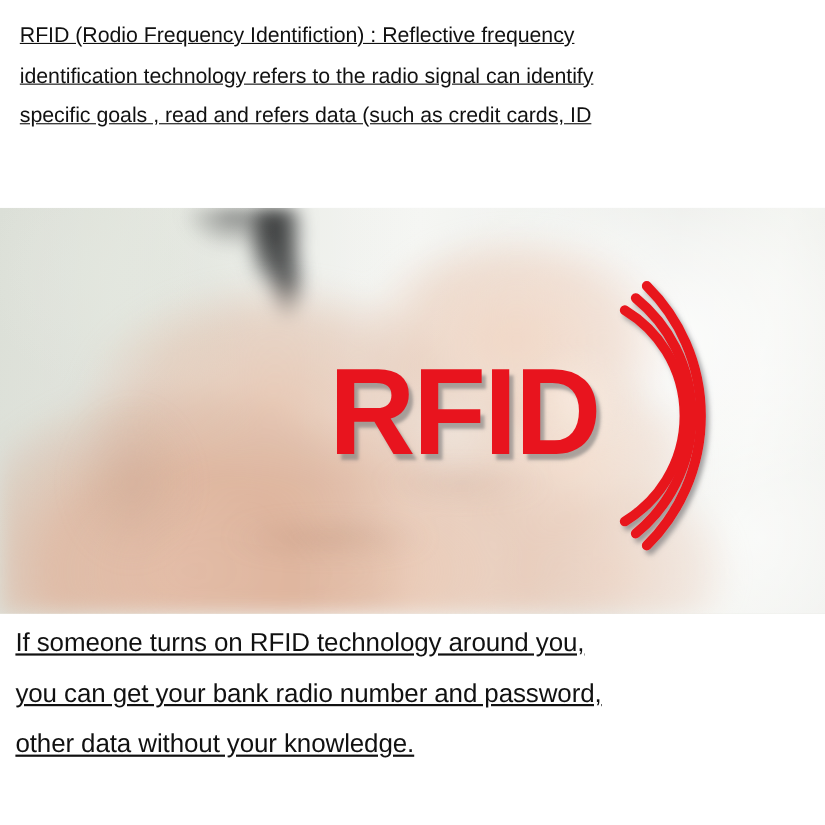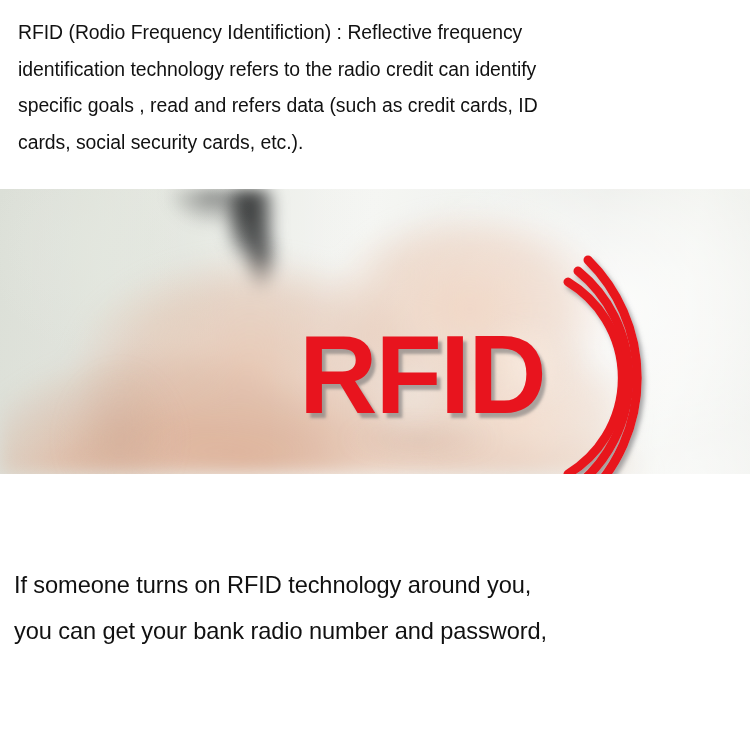--- a/index.html
+++ b/index.html
@@ -40,29 +40,30 @@
   }
   #warning-text {
     top: 562px;
     padding: 0 18px 0 14px;
     font-size: 23.6px;
     line-height: 46px;
     letter-spacing: -0.1px;
   }
   .text-block p {
     margin: 0;
+    text-decoration: underline;
   }
 
   
   .photo {
     position: absolute;
     left: 0;
     top: 189px;
     width: 750px;
-    height: 285px;
+    height: 369px;
     overflow: hidden;
     background: #e9eae4;
   }
   .photo-layer {
     position: absolute;
     inset: 0;
   }
 
   
   .bg-base {
@@ -172,23 +173,22 @@
     top: 0;
   }
 </style>
 </head>
 <body>
 
 <div class="page">
 
   <div class="text-block" id="intro-text">
     <p>RFID (Rodio Frequency Identifiction) : Reflective frequency</p>
-    <p>identification technology refers to the radio credit can identify</p>
+    <p>identification technology refers to the radio signal can identify</p>
     <p>specific goals ,  read and refers data (such as credit cards, ID</p>
-    <p>cards, social security cards, etc.).</p>
   </div>
 
   <div class="photo">
     <div class="photo-layer bg-base"></div>
     <div class="photo-layer bg-soft-white"></div>
     <div class="photo-layer bg-dark-blob"></div>
     <div class="photo-layer bg-hand"></div>
     <div class="photo-layer bg-shading"></div>
     <div class="photo-layer bg-wash"></div>
 
@@ -207,15 +207,16 @@
           <path d="M 578 82 A 138 138 0 0 1 578 296" stroke-width="9"></path>
           <path d="M 588 71 A 166 166 0 0 1 588 307" stroke-width="9"></path>
         </g>
       </svg>
     </div>
   </div>
 
   <div class="text-block" id="warning-text">
     <p>If someone turns on RFID technology around you,</p>
     <p>you can get your bank radio number and password,</p>
+    <p>other data without your knowledge.</p>
   </div>
 
 </div>
 
 </body></html>

